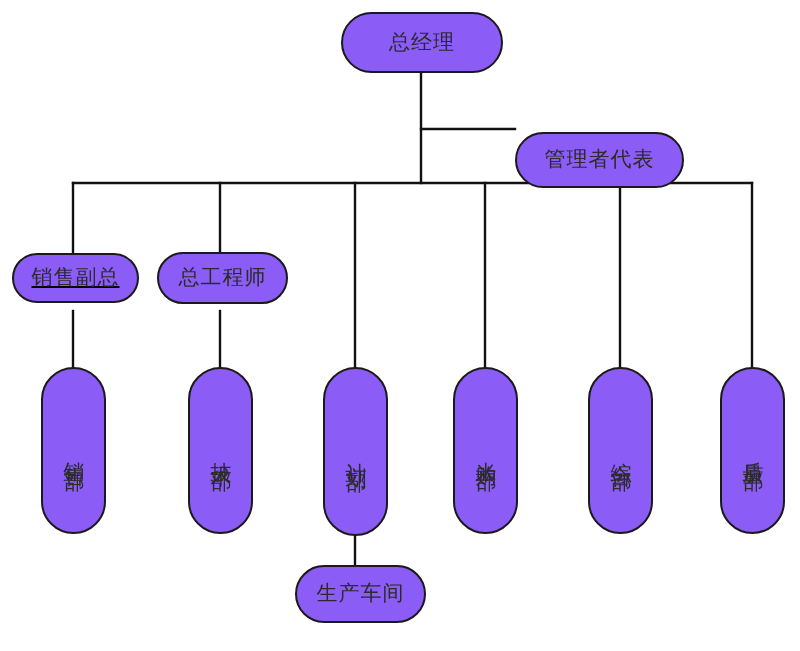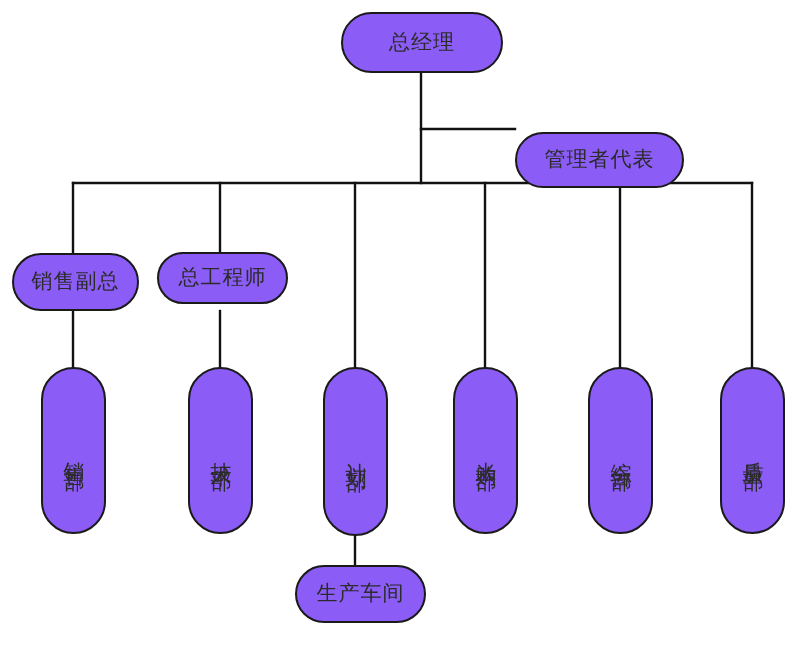--- a/index.html
+++ b/index.html
@@ -90,21 +90,21 @@
   </svg>
 
   <div class="node pill" style="left:341px; top:12px; width:162px; height:61px;">
     <span class="node-label">总经理</span>
   </div>
 
   <div class="node pill" style="left:515px; top:100px; width:169px; height:56px;margin-top:32px;">
     <span class="node-label">管理者代表</span>
   </div>
 
-  <div class="node pill" style="left:12px; top:253px; width:127px; height:58px;">
+  <div class="node pill" style="left:12px; top:253px; width:127px; height:50px;text-decoration:underline;">
     <span class="node-label">销售副总</span>
   </div>
 
   <div class="node pill" style="left:157px; top:252px; width:131px; height:52px;">
     <span class="node-label">总工程师</span>
   </div>
 
   <div class="node capsule" style="left:41px; top:367px; width:65px; height:167px;">
     <span class="node-label">销售部</span>
   </div>

